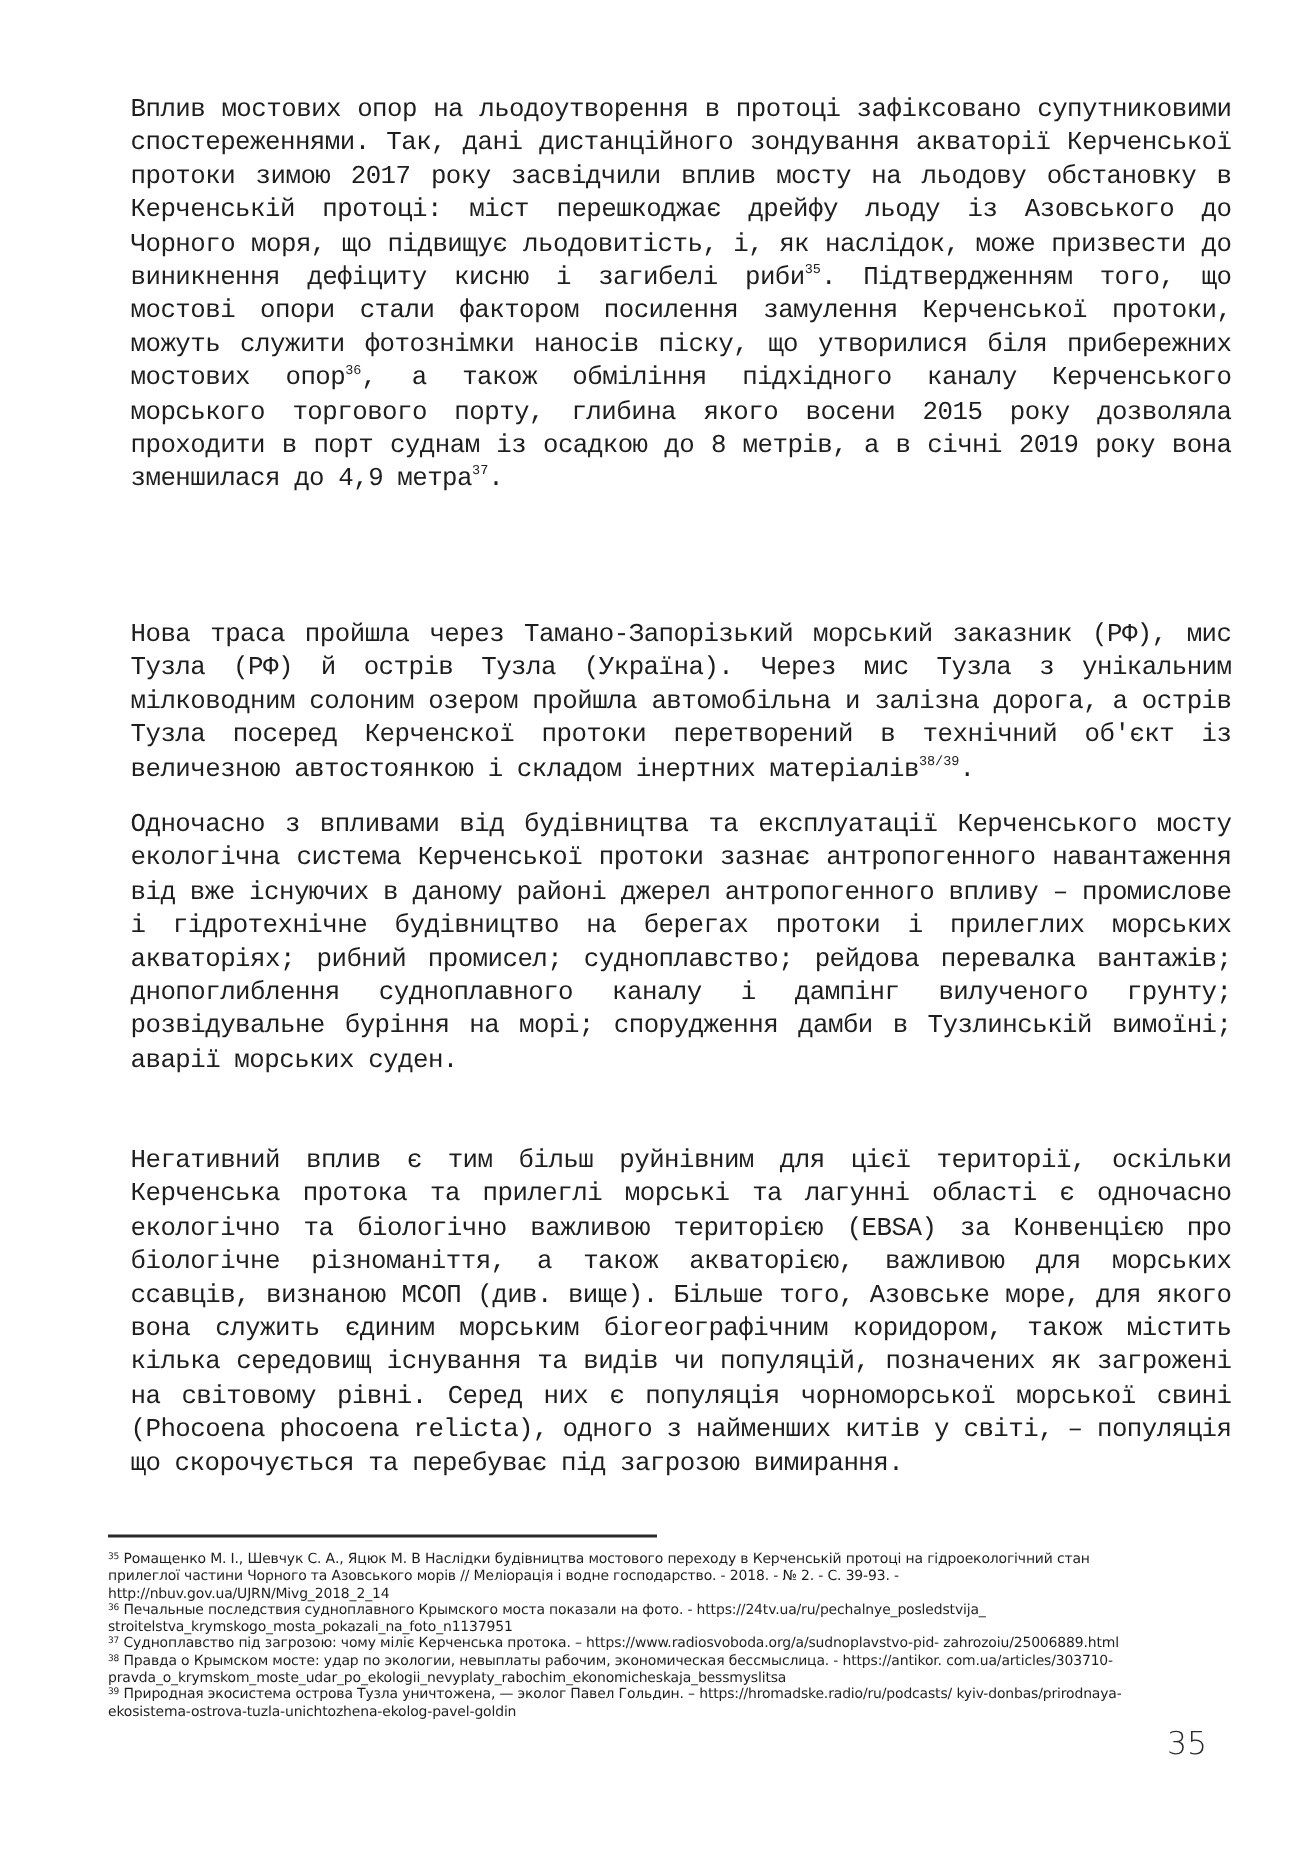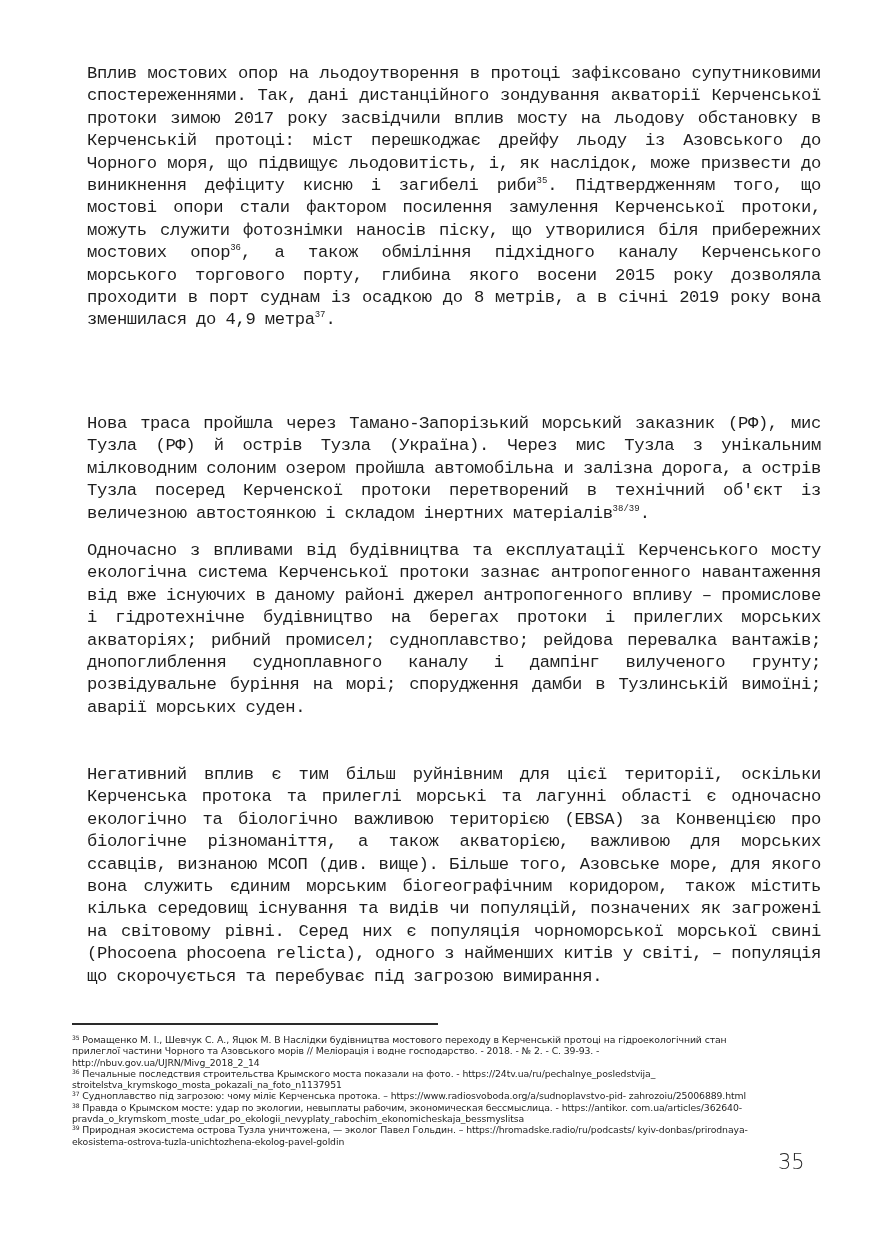--- a/index.html
+++ b/index.html
@@ -57,21 +57,21 @@
   <div class="body-text" id="p4">
     <p>
       <span>Негативний вплив є тим більш руйнівним для цієї території, оскільки Керченська протока та прилеглі морські та лагунні області є одночасно екологічно та біологічно важливою територією (EBSA) за Конвенцією про біологічне різноманіття, а також акваторією, важливою для морських ссавців, визнаною МСОП (див. вище). Більше того, Азовське море, для якого вона служить єдиним морським біогеографічним коридором, також містить кілька середовищ існування та видів чи популяцій, позначених як загрожені на світовому рівні. Серед них є популяція чорноморської морської свині (Phocoena phocoena relicta), одного з найменших китів у світі, – популяція що скорочується та перебуває під загрозою вимирання.</span>
     </p>
   </div>
 
   <div class="fn-rule"></div>
 
   <div class="footnotes">
     <p class="fn"><sup>35</sup> <span>Ромащенко М. І., Шевчук С. А., Яцюк М. В Наслідки будівництва мостового переходу в Керченській протоці на гідроекологічний стан прилеглої частини Чорного та Азовського морів // Меліорація і водне господарство. - 2018. - № 2. - С. 39-93. - http://nbuv.gov.ua/UJRN/Mivg_2018_2_14</span></p>
-    <p class="fn"><sup>36</sup> <span>Печальные последствия строительства Крымского моста показали на фото. - https://24tv.ua/ru/pechalnye_posledstvija_ stroitelstva_krymskogo_mosta_pokazali_na_foto_n1137951</span></p>
+    <p class="fn"><sup>36</sup> <span>Печальные последствия судноплавного Крымского моста показали на фото. - https://24tv.ua/ru/pechalnye_posledstvija_ stroitelstva_krymskogo_mosta_pokazali_na_foto_n1137951</span></p>
     <p class="fn"><sup>37</sup> <span>Судноплавство під загрозою: чому міліє Керченська протока. – https://www.radiosvoboda.org/a/sudnoplavstvo-pid- zahrozoiu/25006889.html</span></p>
-    <p class="fn"><sup>38</sup> <span>Правда о Крымском мосте: удар по экологии, невыплаты рабочим, экономическая бессмыслица. - https://antikor. com.ua/articles/362640-pravda_o_krymskom_moste_udar_po_ekologii_nevyplaty_rabochim_ekonomicheskaja_bessmyslitsa</span></p>
+    <p class="fn"><sup>38</sup> <span>Правда о Крымском мосте: удар по экологии, невыплаты рабочим, экономическая бессмыслица. - https://antikor. com.ua/articles/303710-pravda_o_krymskom_moste_udar_po_ekologii_nevyplaty_rabochim_ekonomicheskaja_bessmyslitsa</span></p>
     <p class="fn"><sup>39</sup> <span>Природная экосистема острова Тузла уничтожена, — эколог Павел Гольдин. – https://hromadske.radio/ru/podcasts/ kyiv-donbas/prirodnaya-ekosistema-ostrova-tuzla-unichtozhena-ekolog-pavel-goldin</span></p>
   </div>
 
   <div class="page-number">35</div>
 
 </div>
 
 </body></html>

